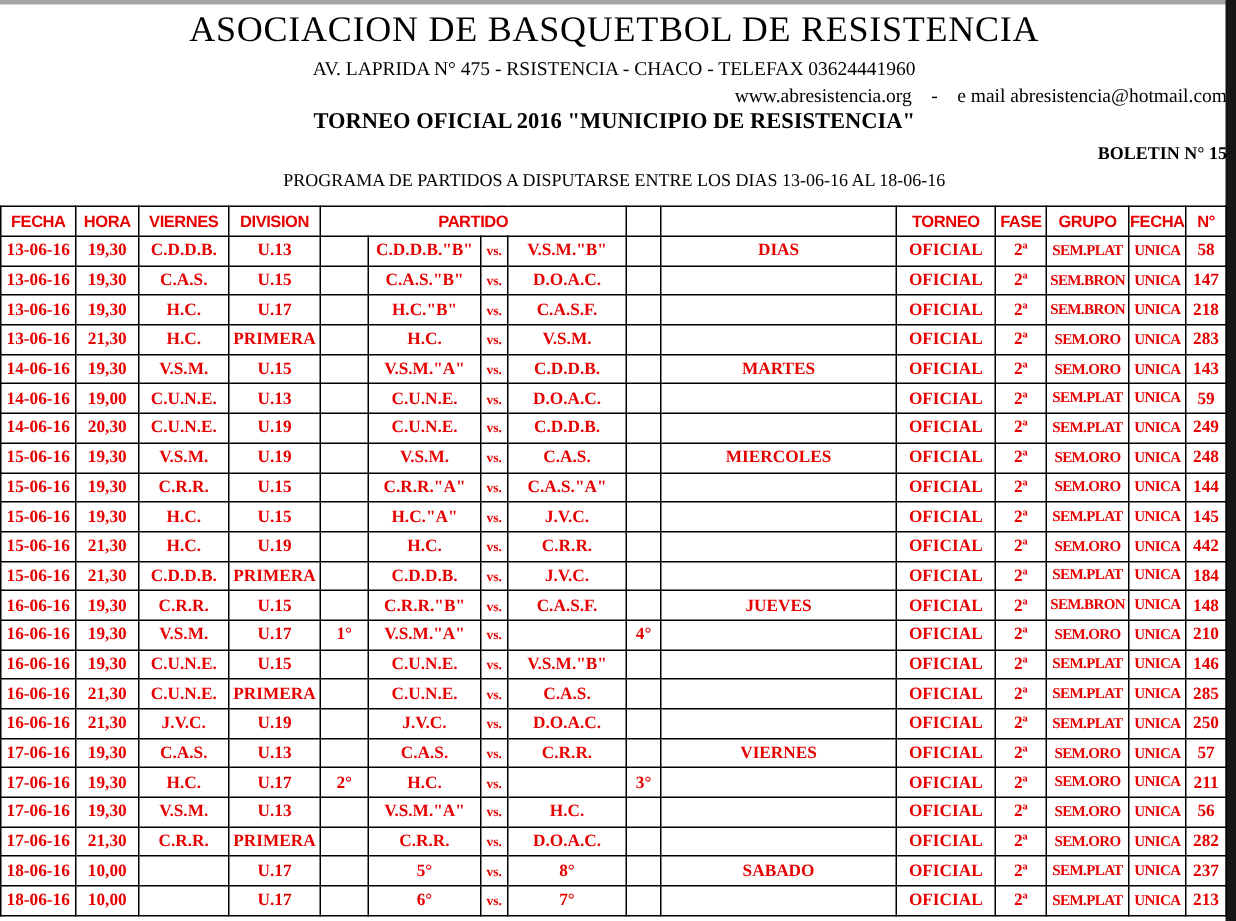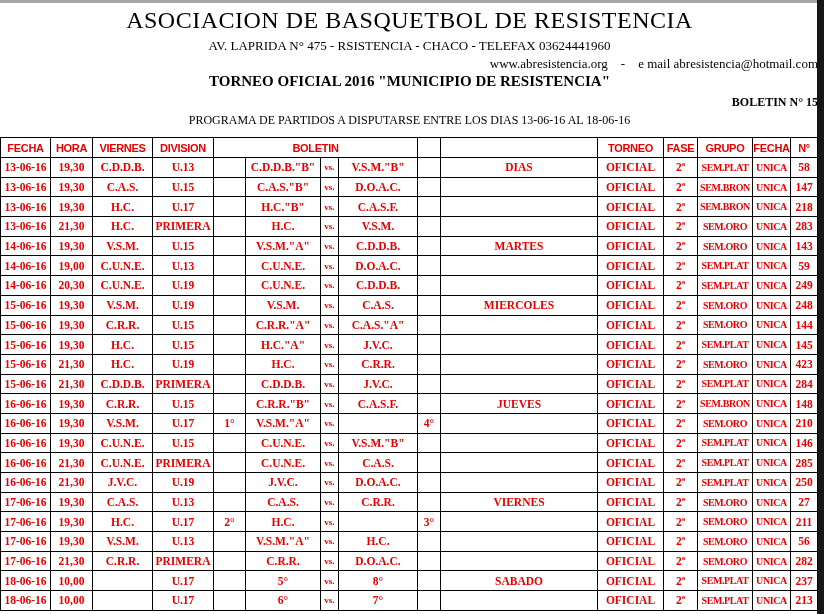--- a/index.html
+++ b/index.html
@@ -68,21 +68,21 @@
     <col style="width:55px">
       <col style="width:38px">
       <col style="width:27px">
   </colgroup>
   <thead>
     <tr>
       <th>FECHA</th>
       <th>HORA</th>
       <th>VIERNES</th>
       <th>DIVISION</th>
-      <th colspan="4">BOLETIN</th>
+      <th colspan="4">PARTIDO</th>
       <th></th>
       <th></th>
       <th>TORNEO</th>
       <th>FASE</th>
       <th>GRUPO</th>
       <th>FECHA</th>
       <th>N°</th>
     </tr>
   </thead>
   <tbody>
@@ -264,38 +264,38 @@
         <td class="c-seed"></td>
         <td class="c-team">H.C.</td>
         <td class="c-vs">vs.</td>
         <td class="c-team">C.R.R.</td>
         <td class="c-seed"></td>
         <td class="c-day"></td>
         <td class="c-torneo">OFICIAL</td>
         <td class="c-fase">2ª</td>
         <td class="c-grupo sans">SEM.ORO</td>
         <td class="c-unica sans">UNICA</td>
-        <td class="c-num">423</td>
+        <td class="c-num">442</td>
       </tr>
       <tr>
         <td class="c-fecha">15-06-16</td>
         <td class="c-hora">21,30</td>
         <td class="c-cancha">C.D.D.B.</td>
         <td class="c-division">PRIMERA</td>
         <td class="c-seed"></td>
         <td class="c-team">C.D.D.B.</td>
         <td class="c-vs">vs.</td>
         <td class="c-team">J.V.C.</td>
         <td class="c-seed"></td>
         <td class="c-day"></td>
         <td class="c-torneo">OFICIAL</td>
         <td class="c-fase">2ª</td>
         <td class="c-grupo sans">SEM.PLAT</td>
         <td class="c-unica sans">UNICA</td>
-        <td class="c-num">284</td>
+        <td class="c-num">184</td>
       </tr>
       <tr>
         <td class="c-fecha">16-06-16</td>
         <td class="c-hora">19,30</td>
         <td class="c-cancha">C.R.R.</td>
         <td class="c-division">U.15</td>
         <td class="c-seed"></td>
         <td class="c-team">C.R.R."B"</td>
         <td class="c-vs">vs.</td>
         <td class="c-team">C.A.S.F.</td>
@@ -383,21 +383,21 @@
         <td class="c-seed"></td>
         <td class="c-team">C.A.S.</td>
         <td class="c-vs">vs.</td>
         <td class="c-team">C.R.R.</td>
         <td class="c-seed"></td>
         <td class="c-day">VIERNES</td>
         <td class="c-torneo">OFICIAL</td>
         <td class="c-fase">2ª</td>
         <td class="c-grupo sans">SEM.ORO</td>
         <td class="c-unica sans">UNICA</td>
-        <td class="c-num">27</td>
+        <td class="c-num">57</td>
       </tr>
       <tr>
         <td class="c-fecha">17-06-16</td>
         <td class="c-hora">19,30</td>
         <td class="c-cancha">H.C.</td>
         <td class="c-division">U.17</td>
         <td class="c-seed">2°</td>
         <td class="c-team">H.C.</td>
         <td class="c-vs">vs.</td>
         <td class="c-team"></td>

